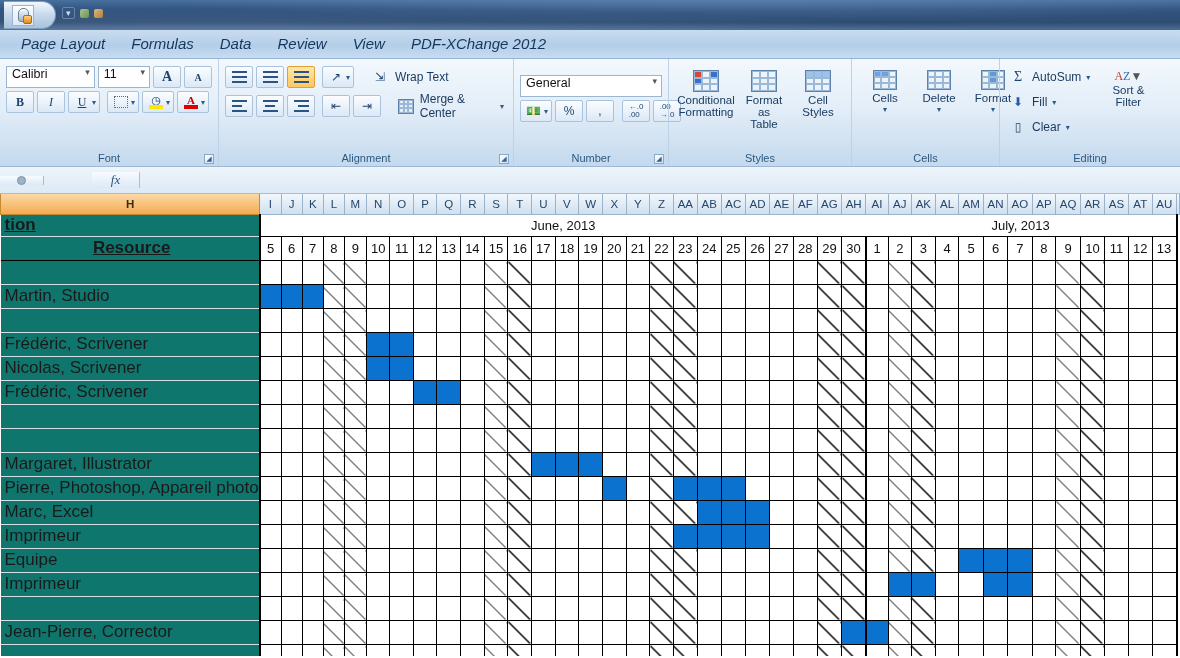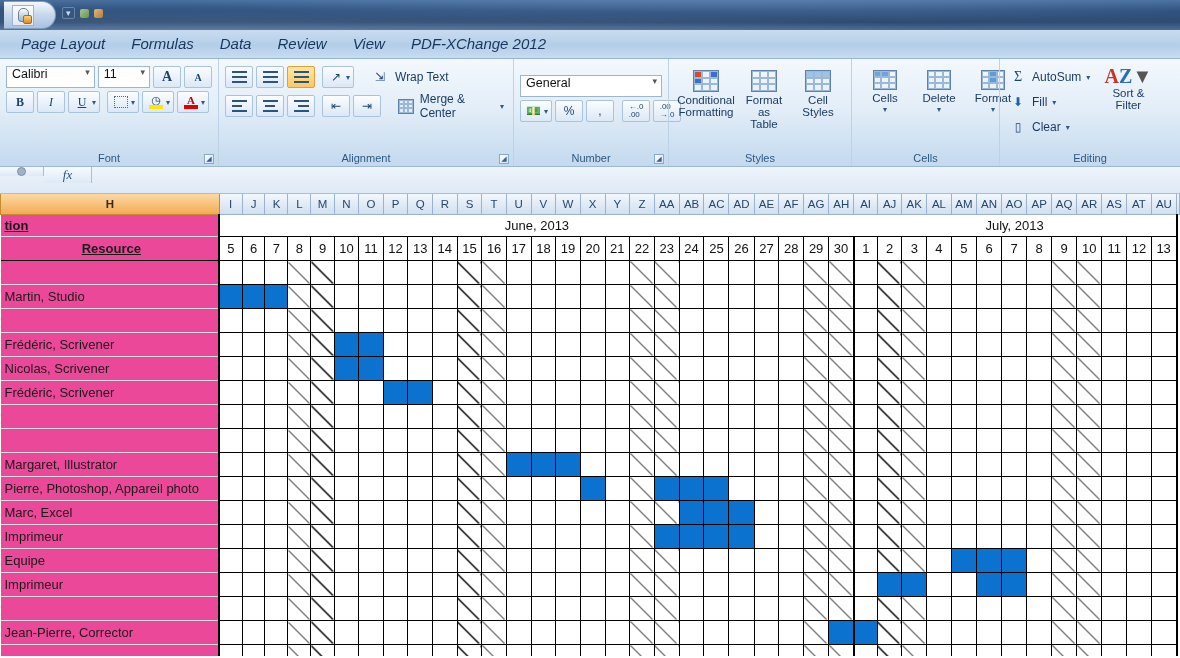--- a/index.html
+++ b/index.html
@@ -116,23 +116,24 @@
   .cdrop{ font-size:8px;color:#2d5a8a; }
 
   
   .mini-lines{ width:15px;height:12px; display:flex;flex-direction:column;justify-content:space-between;}
   .mini-lines i{ display:block;height:1.6px;background:#2b5580;}
   .gridicon{ width:16px;height:15px;border:1px solid #5c82ab;display:grid;grid-template-columns:1fr 1fr 1fr;grid-template-rows:1fr 1fr 1fr;}
   .gridicon span{ border:.5px solid #9bb8d6; }
 
   
   #fbar{
-    height:27px; display:flex; align-items:flex-start;
+    height:27px; display:flex; align-items:center;
     background:linear-gradient(180deg,#eef5fb,#dde9f5);
     border-bottom:1px solid #a9bed3;
+    gap:48px;
   }
   #namebox{
     width:44px; border-right:1px solid #a9bed3; display:flex;align-items:center;justify-content:center;
     background:linear-gradient(180deg,#f7fbff,#dce9f6);
   }
   #namebox .circ{ width:9px;height:9px;border-radius:50%;background:#9fb3c7;border:1px solid #7d93a8;}
   #fxbox{ width:48px; border-right:1px solid #a9bed3; display:flex;align-items:center;justify-content:center;
           font-style:italic; font-family:"Liberation Serif",serif; color:#30557c; font-size:13px;
           background:linear-gradient(180deg,#f7fbff,#dce9f6);}
   #finput{ flex:1; background:#fff; border-left:1px solid #fff; }
@@ -151,22 +152,22 @@
   .colhdr td.sel{
     background:linear-gradient(180deg,#fbd9a5,#f3ab52);
     border-color:#c78a30; color:#3a2a12; font-weight:bold;
   }
   
   .grid td.cell{
     height:24px; border:1px solid #000; padding:0; position:relative; overflow:hidden;
   }
   .grid td.lbl{
     border:none; border-bottom:1px solid #d8dde3;
-    padding:0 0 0 4px; font-size:13px; color:#1a1a1a;
-    white-space:nowrap; overflow:hidden; background:#ec4899;
+    padding:0 0 0 4px; font-size:17px; color:#1a1a1a;
+    white-space:nowrap; overflow:hidden; background:#0f766e;
   }
   .grid td.lbl.hdr{ text-align:center; font-weight:bold; text-decoration:underline; border-bottom:1px solid #000;}
   .grid td.lbl.title{ font-weight:bold; text-decoration:underline; border-bottom:1px solid #d8dde3;}
   .grid td.monthcell{
     border:1px solid #000; border-left:none; border-right:none;
     text-align:center; font-size:13px; height:22px; background:#fff; color:#111;
   }
   .grid td.daycell{
     border:1px solid #000; text-align:center; font-size:13px; height:24px; background:#fff; color:#111;
   }
@@ -508,21 +509,21 @@
           <span class="cdrop">▾</span>
         </div>
         <div class="txtbtn">
           <span class="ic sm">▯</span>
           <span>Clear</span>
           <span class="cdrop">▾</span>
         </div>
       </div>
       <div class="bigbtn" style="width:54px;padding-top:4px">
         <span class="gi">
-          <span style="font-family:'Liberation Serif',serif;font-size:20px;font-weight:bold;">
+          <span style="font-family:'Liberation Serif',serif;font-size:12px;font-weight:normal;">
             <span style="color:#c0392b">A</span><span style="color:#2c6fb5">Z</span><span style="color:#555">▼</span>
           </span>
         </span>
         <span>Sort &amp;</span>
         <span>Filter</span>
       </div>
     </div>
     <div class="glabel">Editing</div>
   </div>
 </div>

